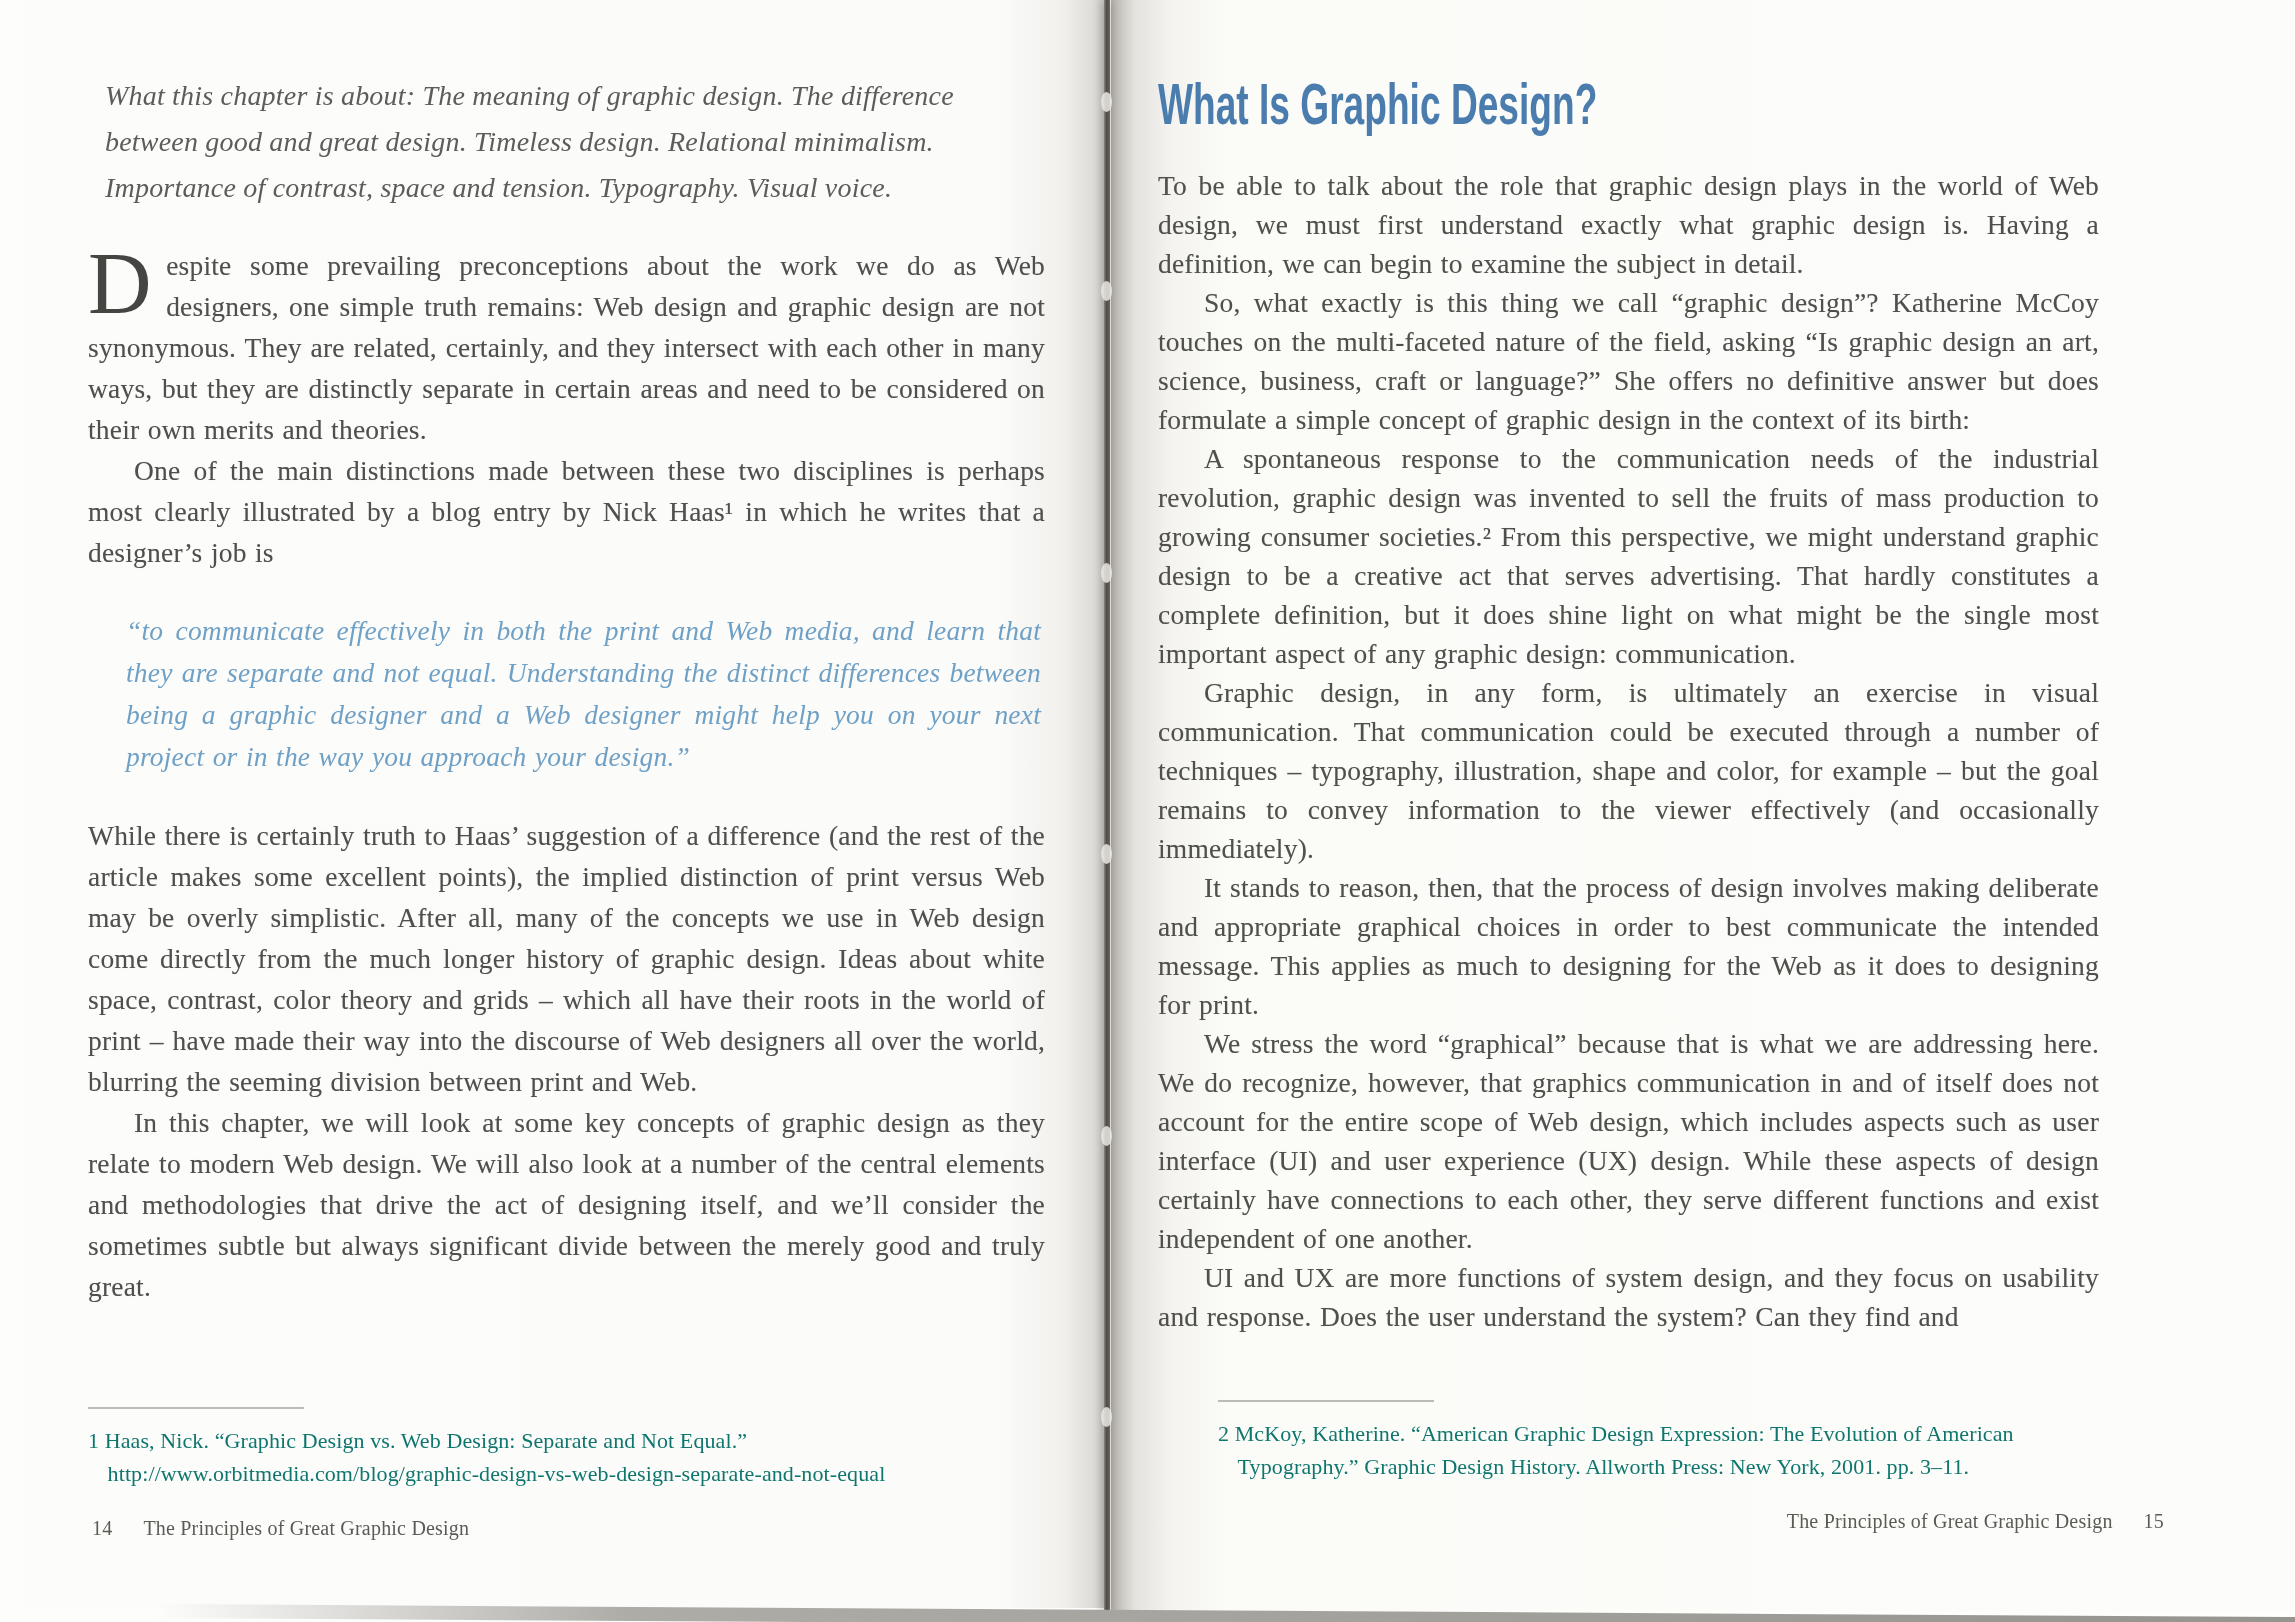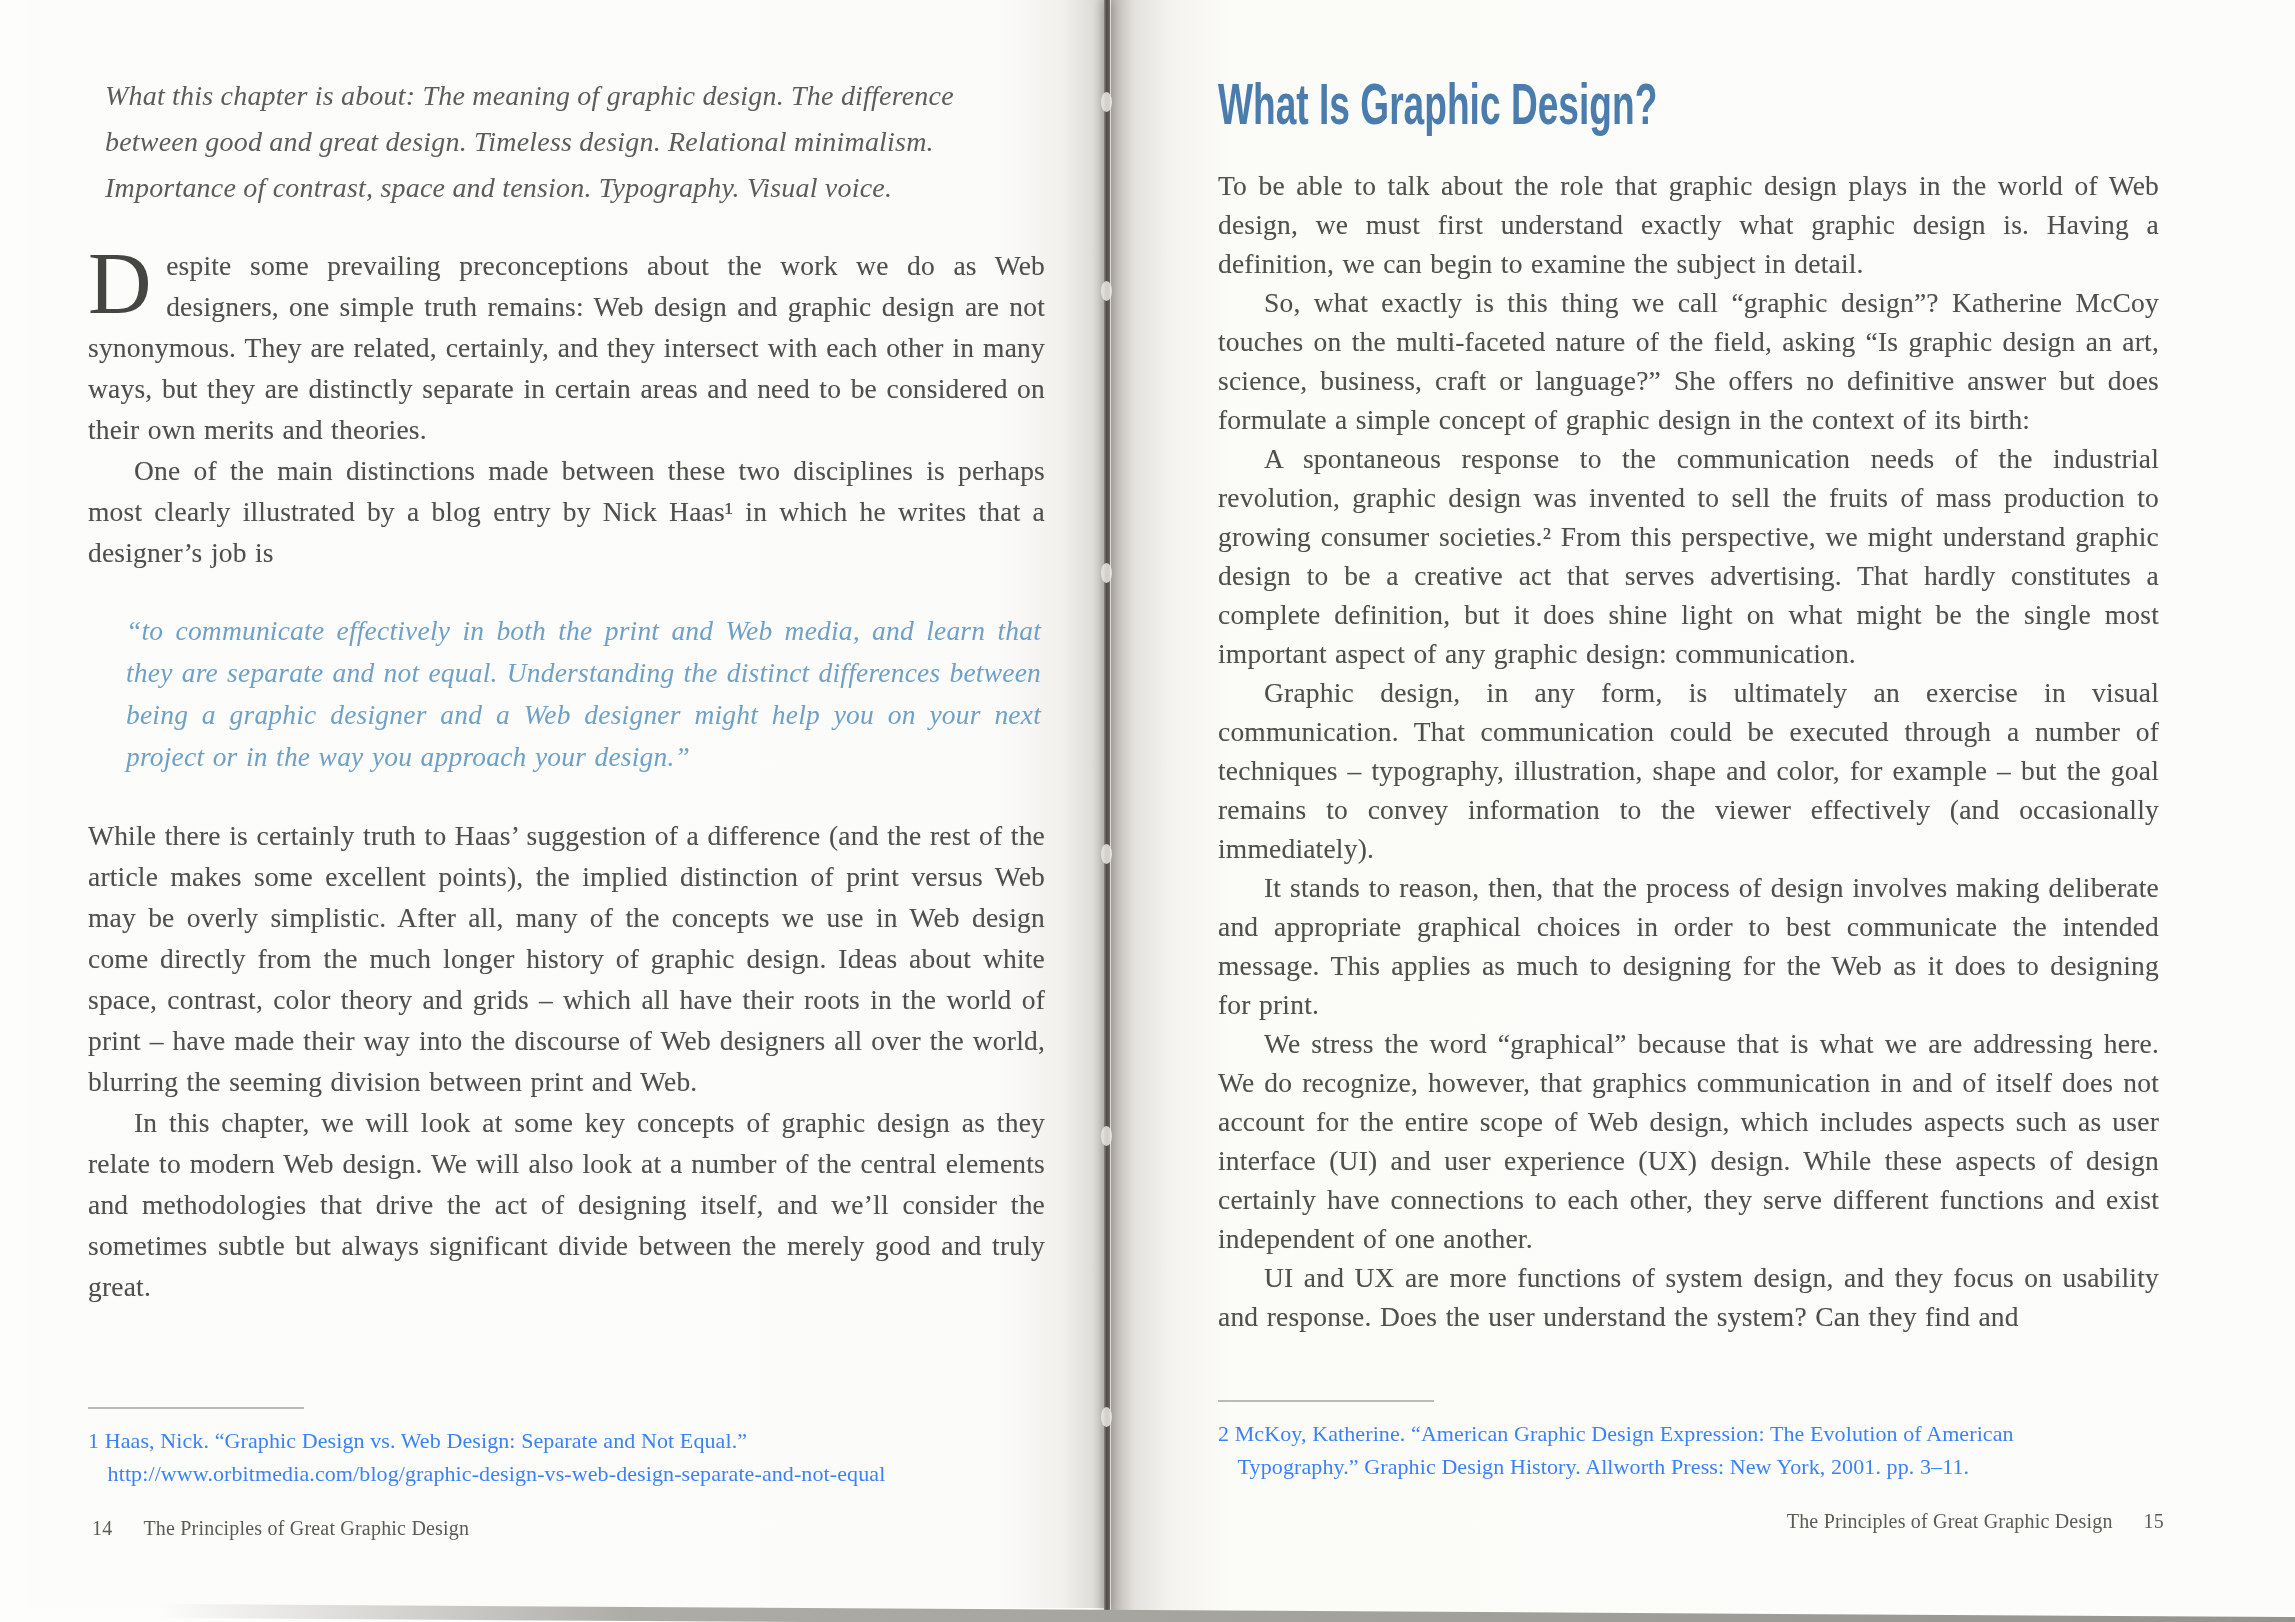--- a/index.html
+++ b/index.html
@@ -58,21 +58,21 @@
 
   
   .content-left {
     position: absolute;
     left: 88px; top: 73px;
     width: 957px;
     color: #4f4f4c;
   }
   .content-right {
     position: absolute;
-    left: 1218px; top: 71px;
+    left: 1158px; top: 71px;
     width: 941px;
     color: #4f4f4c;
   }
 
   .intro {
     margin: 0 0 34px 17px;
     font-style: italic;
     font-size: 28px;
     line-height: 46px;
     color: #5c5c59;
@@ -133,21 +133,21 @@
     background: #bcbab5;
   }
   .footnote-rule.left-rule  { left: 88px; }
   .footnote-rule.right-rule { left: 1218px; top: 1400px; }
 
   .footnote {
     position: absolute;
     width: 968px;
     font-size: 22px;
     line-height: 33px;
-    color: #3b82f6;
+    color: #0f766e;
     letter-spacing: 0.1px;
   }
   .footnote.left-fn  { left: 88px;  top: 1424px; }
   .footnote.right-fn { left: 1218px; top: 1417px; width: 955px; }
   .footnote .fn-line2 { padding-left: 19.6px; }
 
   
   .running-footer {
     position: absolute;
     font-size: 20px;

